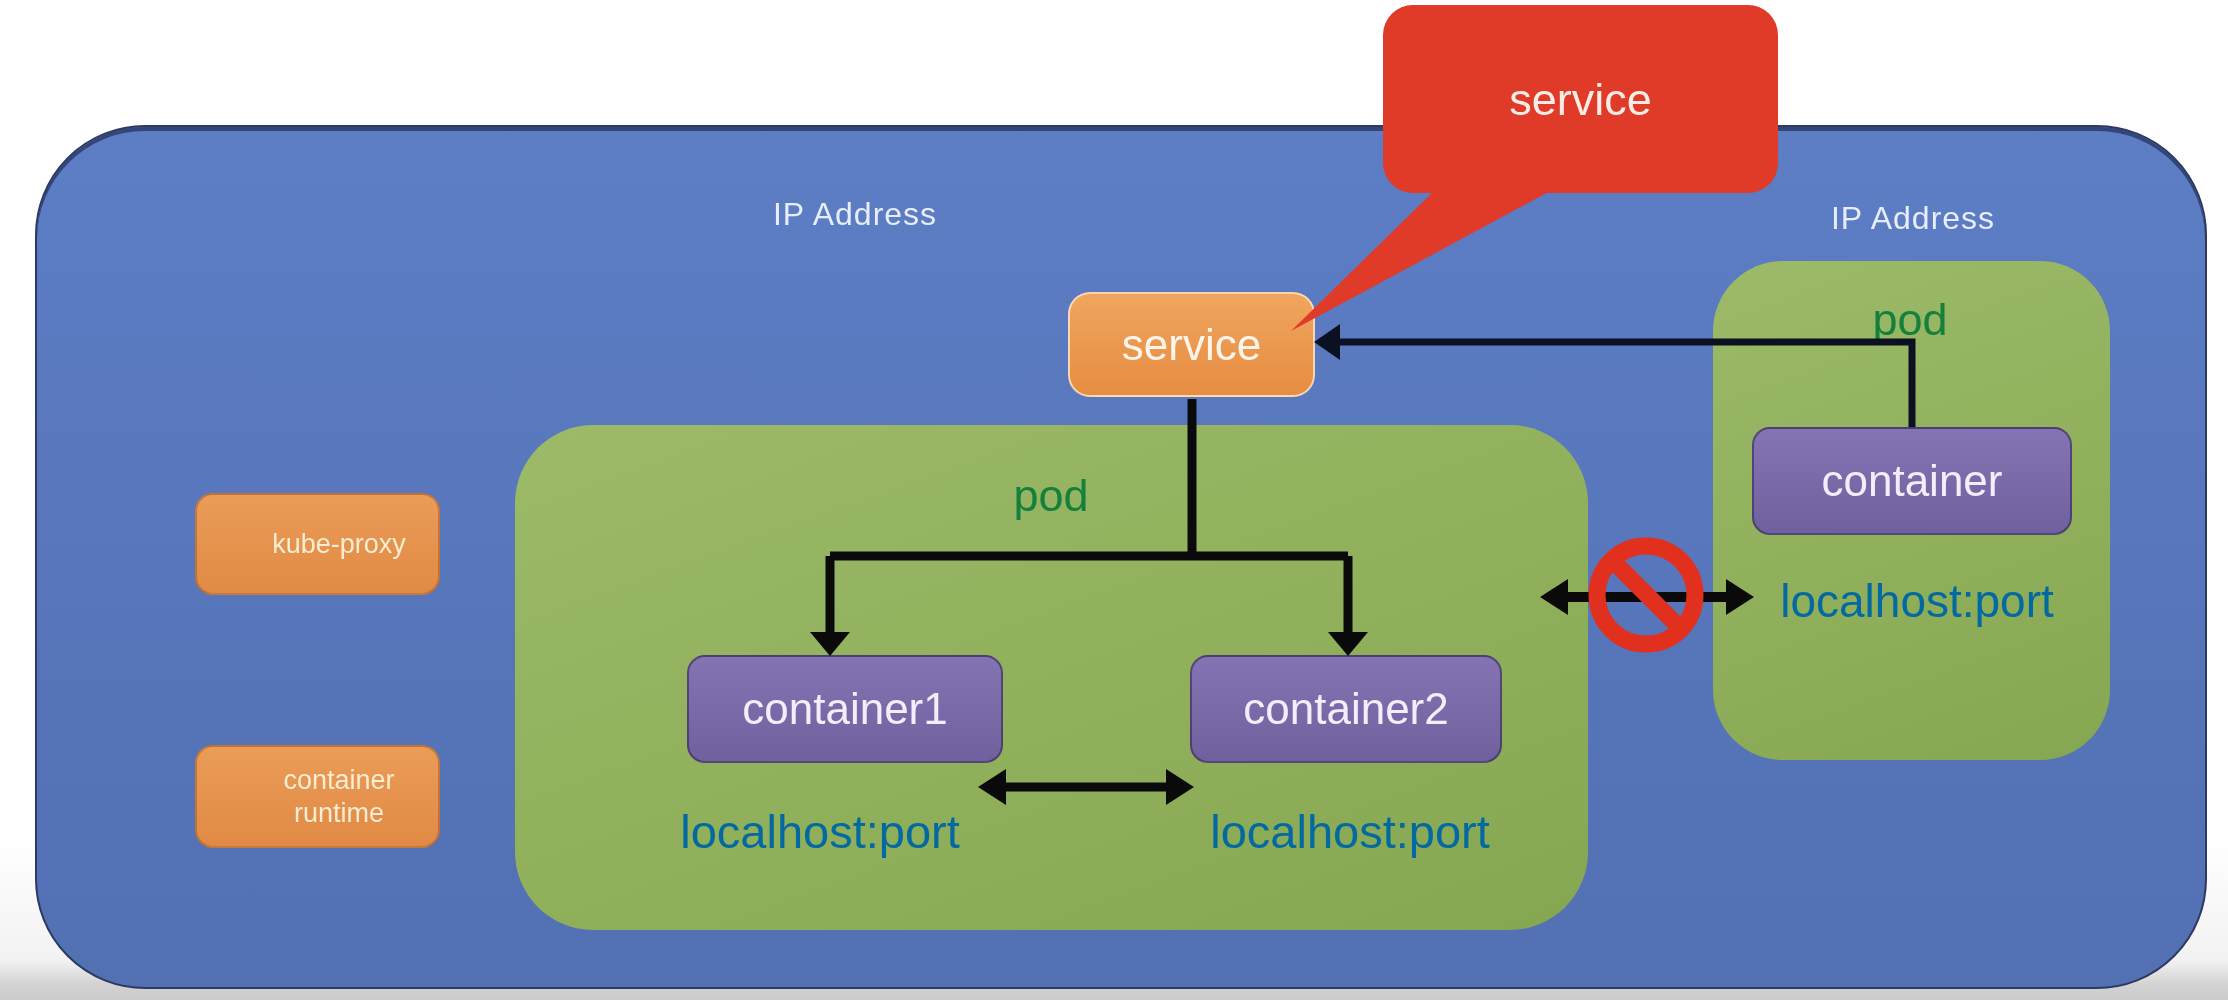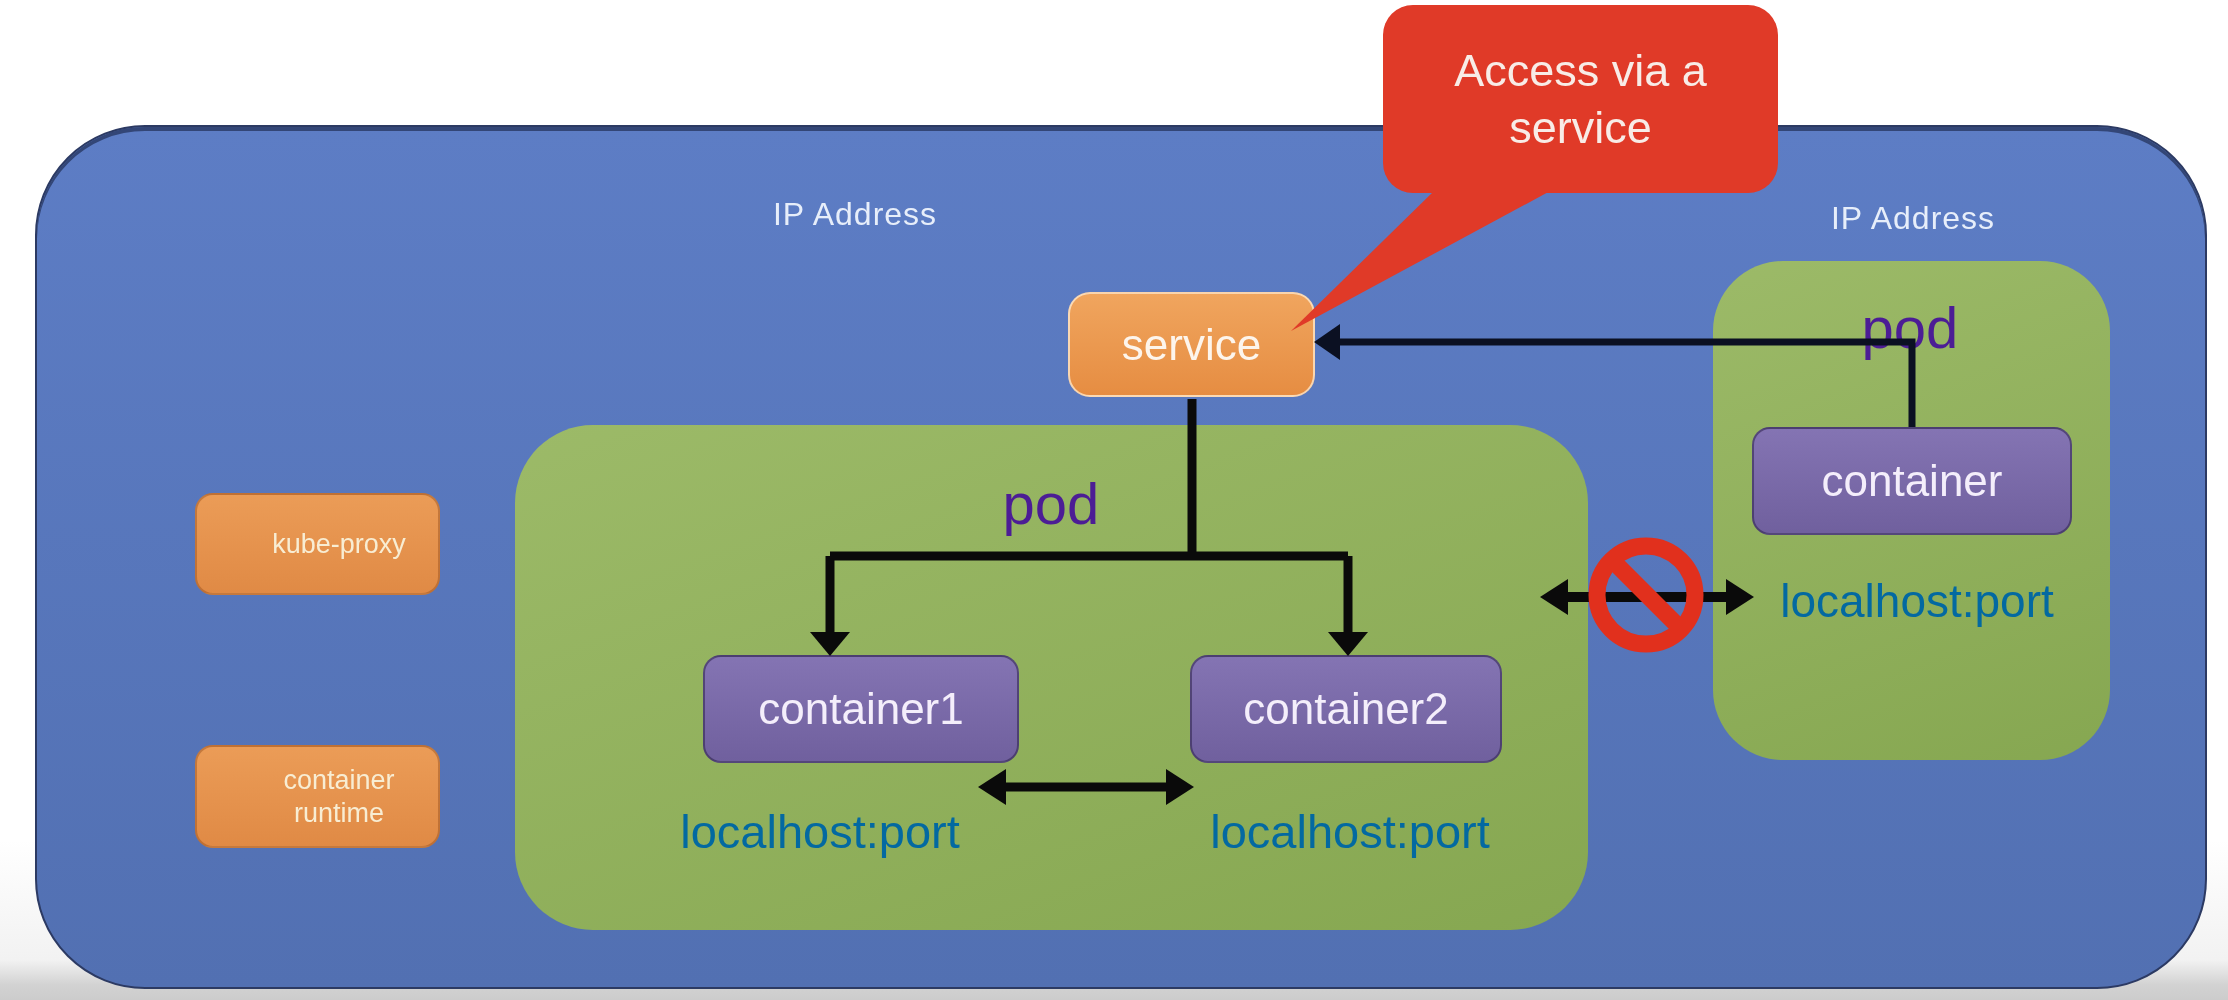--- a/index.html
+++ b/index.html
@@ -27,34 +27,34 @@
 
   
   .pod{
     position:absolute;border-radius:78px;z-index:2;
     background:linear-gradient(160deg,#9cba68 0%,#86a751 100%);
   }
   .pod-left{left:515px;top:425px;width:1073px;height:505px;}
   .pod-right{left:1713px;top:261px;width:397px;height:499px;border-radius:70px;}
   .pod-label{
     position:absolute;width:340px;text-align:center;
-    font-size:58px;color:#4c1d95;z-index:4;
+    font-size:45px;color:#15803d;z-index:4;
   }
   .pod-label-left{left:881px;top:470px;}
   .pod-label-right{left:1740px;top:294px;}
 
   
   .containerbox{
     position:absolute;height:108px;border-radius:18px;z-index:3;
     background:linear-gradient(180deg,#8474b3 0%,#70609e 100%);
     border:2px solid rgba(45,35,75,.55);
     display:flex;align-items:center;justify-content:center;
     font-size:44px;color:#f4eefb;box-sizing:border-box;
   }
-  .c1{left:703px;top:655px;width:316px;}
+  .c1{left:687px;top:655px;width:316px;}
   .c2{left:1190px;top:655px;width:312px;}
   .c3{left:1752px;top:427px;width:320px;}
 
   
   .portlabel{
     position:absolute;width:380px;text-align:center;
     font-size:47px;color:#0369a1;z-index:4;
   }
   .p1{left:630px;top:804px;}
   .p2{left:1160px;top:804px;}
@@ -151,17 +151,16 @@
       <polygon points="1726,579 1726,615 1754,597" fill="#0a0a0a"></polygon>
     </g>
 
     <g stroke="#e1301d" stroke-width="17" fill="none">
       <circle cx="1646" cy="595" r="49"></circle>
       <line x1="1613" y1="561" x2="1680" y2="628"></line>
     </g>
   </svg>
 
   <div class="callout">
-    <span>Access via a</span>
     <span>service</span>
   </div>
 
 </div>
 
 </body></html>

